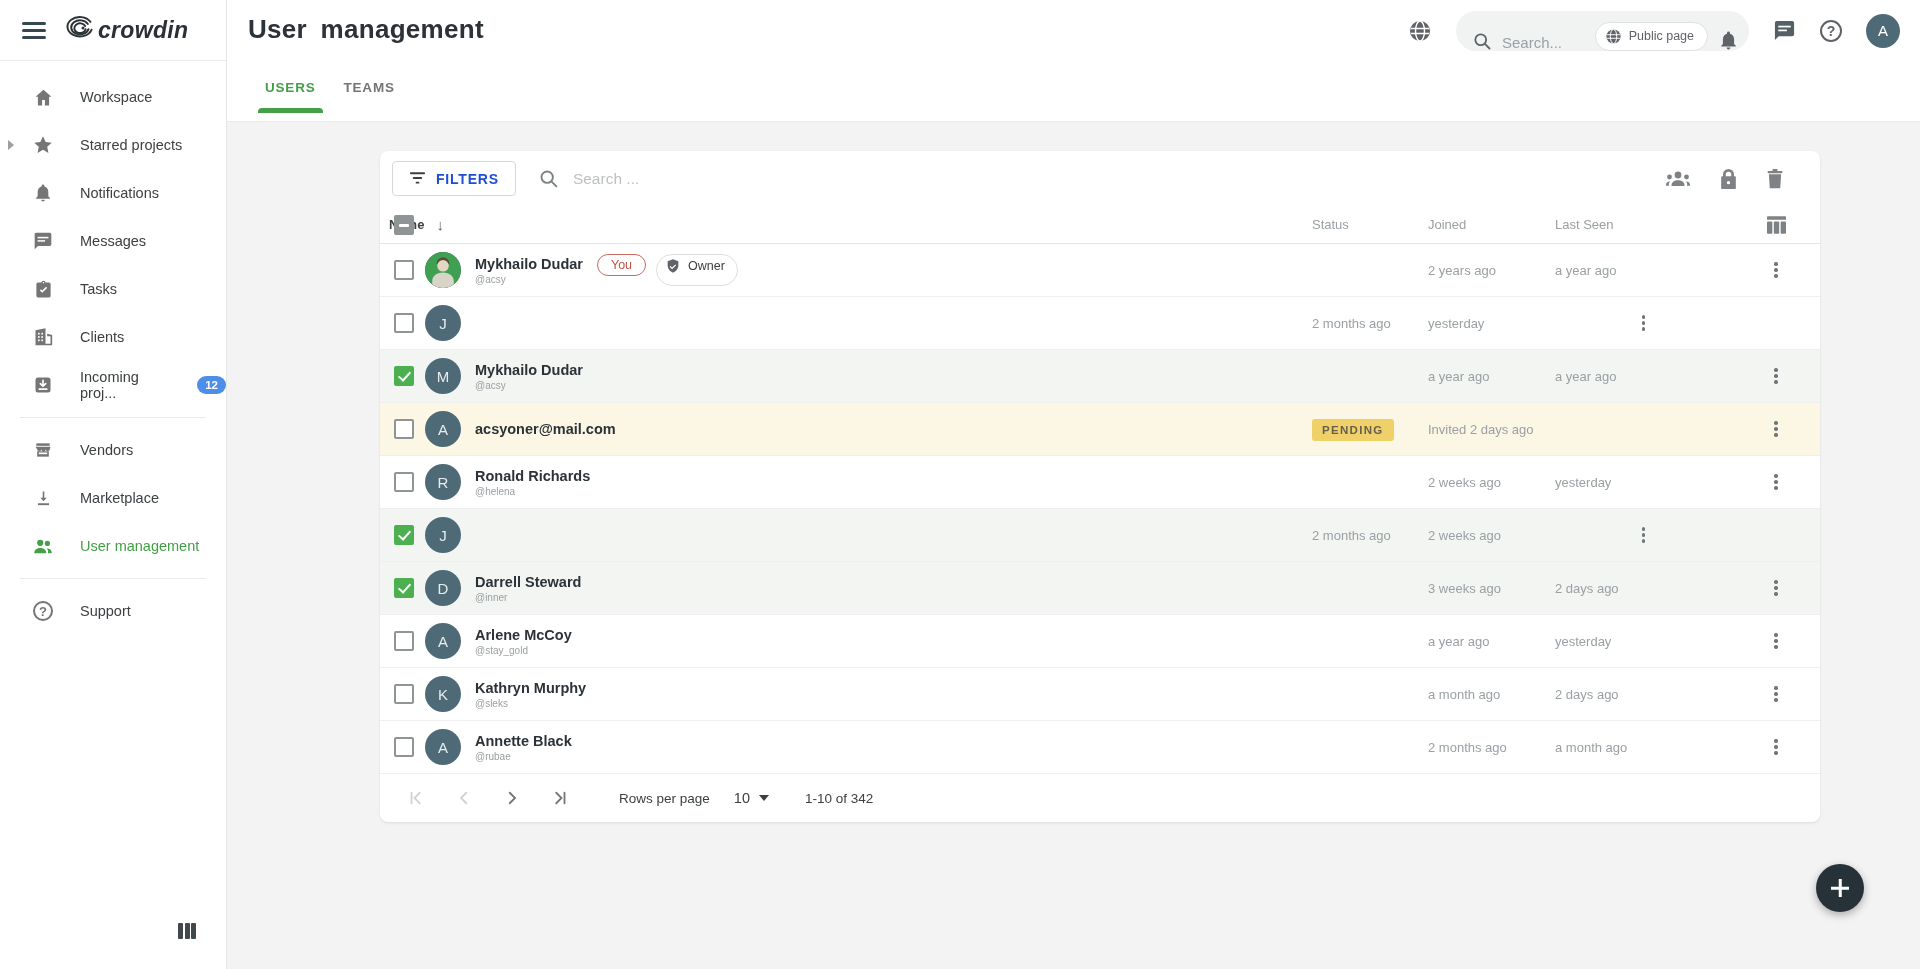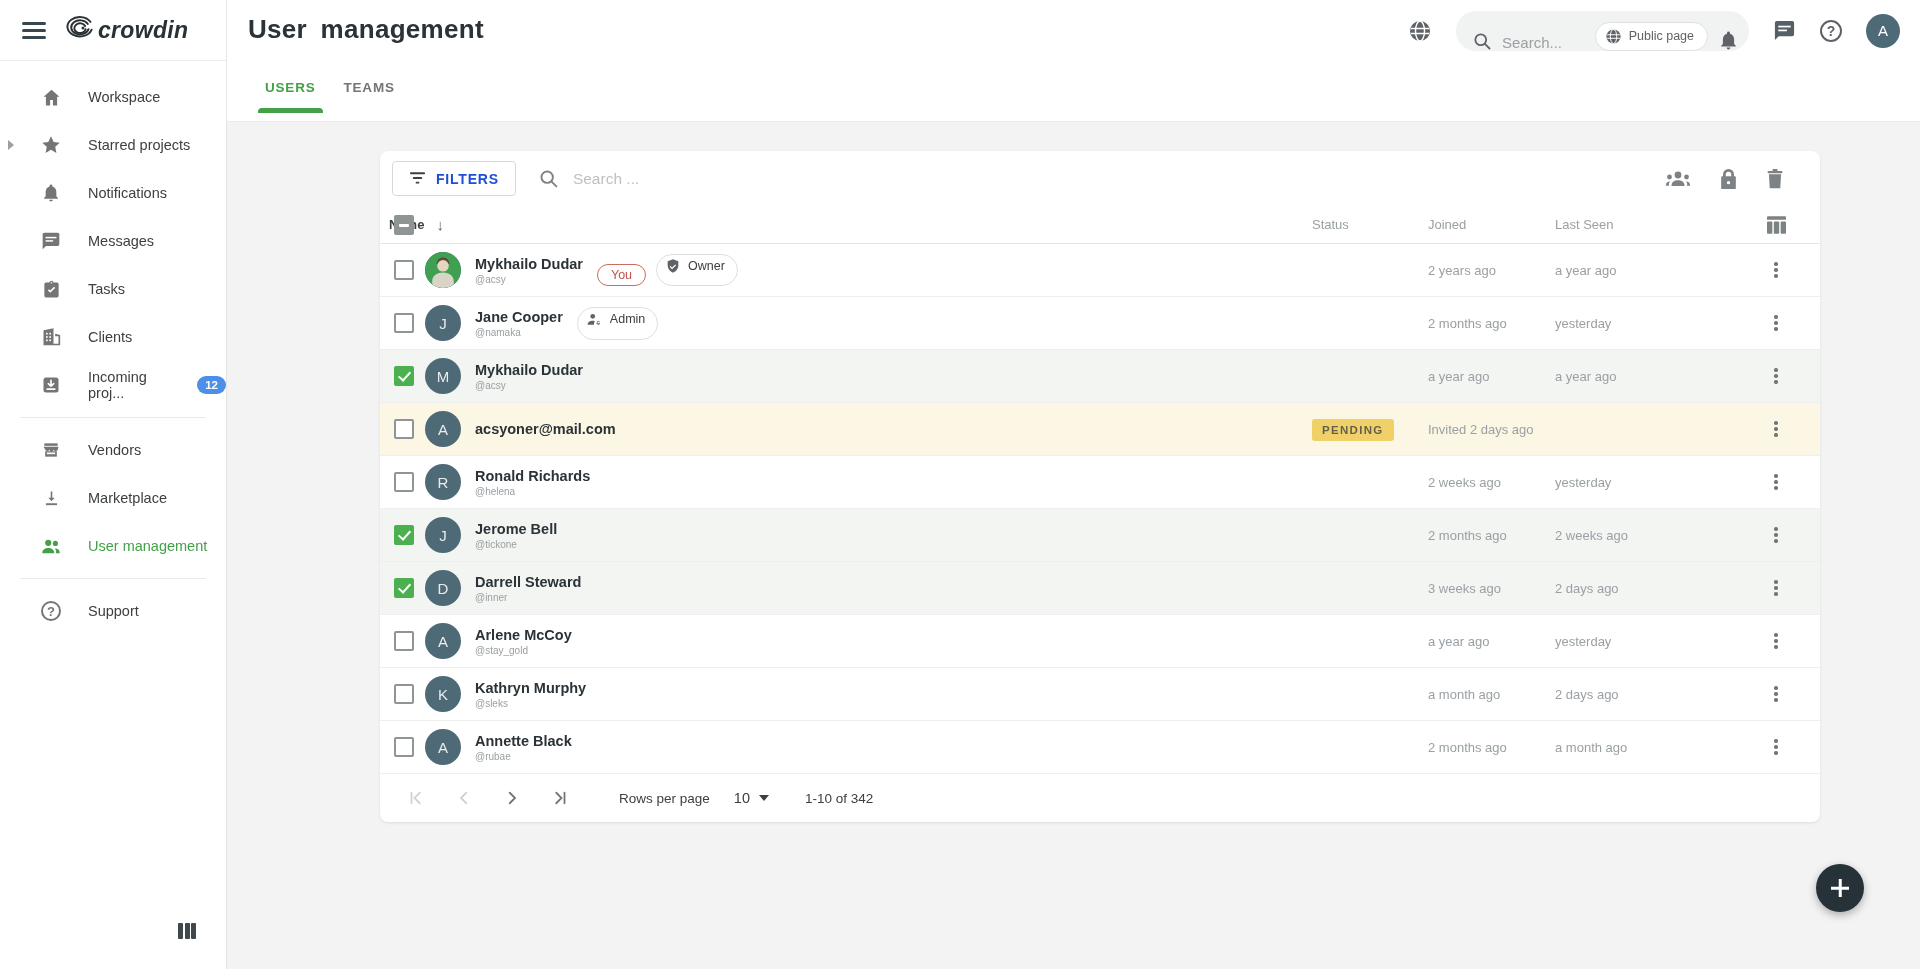--- a/index.html
+++ b/index.html
@@ -8,21 +8,21 @@
   .app { display:flex; width:100%; height:100%; }
 
   
   aside { width:227px; background:#fff; border-right:1px solid #e6e6e6; position:relative; flex:none; }
   .logo-row { height:61px; display:flex; align-items:center; padding-left:22px; gap:18px; border-bottom:1px solid #ececec; }
   .hamburger { width:24px; height:17px; display:flex; flex-direction:column; justify-content:space-between; cursor:pointer; }
   .hamburger i { display:block; height:3px; background:#37474f; border-radius:2px; }
   .logo { display:flex; align-items:center; gap:4px; cursor:pointer; }
   .logo-text { font-size:23px; font-weight:700; font-style:italic; color:#2a3135; letter-spacing:.3px; }
   nav { padding-top:12px; }
-  .nav-item { position:relative; height:48px; display:flex; align-items:center; gap:26px; padding-left:40px; cursor:pointer; }
+  .nav-item { position:relative; height:48px; display:flex; align-items:center; gap:26px; padding-left:32px; cursor:pointer; }
   .nav-item .nicon { width:22px; height:22px; flex:none; display:flex; align-items:center; justify-content:center; }
   .nav-item .nicon svg { fill:#757575; }
   .nav-item span.lbl { font-size:14.5px; color:#3c4043; }
   .nav-item.active span.lbl { color:var(--accent,#43a047); }
   .nav-item.active .nicon svg { fill:var(--accent,#43a047); }
   .nav-caret { position:absolute; left:8px; width:0; height:0; border-top:5px solid transparent; border-bottom:5px solid transparent; border-left:6px solid #9e9e9e; }
   .nav-badge { margin-left:2px; background:var(--badge-blue,#4d8fe8); color:#fff; font-size:11.5px; font-weight:700; border-radius:10px; padding:3px 8px; }
   .nav-divider { height:1px; background:#e9e9e9; margin:8px 20px 8px 20px; }
   .q-circle { width:20px; height:20px; border:2px solid #757575; border-radius:50%; color:#757575; font-size:13px; font-weight:700; display:flex; align-items:center; justify-content:center; }
   .sb-bottom { position:absolute; left:178px; bottom:30px; display:flex; gap:1.5px; cursor:pointer; }
@@ -68,21 +68,21 @@
   .checkbox { width:20px; height:20px; border:2px solid #8f9595; border-radius:2px; background:#fff; display:block; position:relative; cursor:pointer; }
   .checkbox.checked { background:var(--check-green,#4caf50); border-color:var(--check-green,#4caf50); }
   .checkbox.checked::after { content:""; position:absolute; left:5px; top:1px; width:5px; height:10px; border-right:2.5px solid #fff; border-bottom:2.5px solid #fff; transform:rotate(42deg); }
   .checkbox.indeterminate { background:#8f9595; border-color:#8f9595; }
   .checkbox.indeterminate::after { content:""; position:absolute; left:3px; right:3px; top:7px; height:3px; background:#fff; border-radius:1px; }
   .avatar { width:36px; height:36px; border-radius:50%; background:var(--avatar-slate,#4e6a77); color:#e8ecee; font-size:15px; display:flex; align-items:center; justify-content:center; overflow:hidden; }
   .c-name { display:flex; align-items:center; gap:14px; min-width:0; }
   .name-stack { display:flex; flex-direction:column; justify-content:center; gap:2px; }
   .uname { font-size:14.5px; font-weight:700; color:#2b3338; }
   .handle { font-size:10px; color:#9aa0a3; }
-  .badges { display:flex; align-items:flex-end; gap:10px; }
+  .badges { display:flex; align-items:flex-start; gap:10px; }
   .badge { display:inline-flex; align-items:center; gap:7px; border-radius:999px; font-size:12.5px; white-space:nowrap; }
   .badge.you { border:1px solid #cb6a5e; color:#c0564a; padding:3px 13px; }
   .badge.owner, .badge.admin { border:1px solid #dddfdf; color:#3c4043; padding:3px 12px 11px 8px; }
   .bicon { display:flex; align-items:center; }
   .status-badge:empty { display:none; }
   .status-badge { background:var(--pending-yellow,#f0d169); color:#665f4e; font-size:11.5px; font-weight:700; letter-spacing:1.3px; padding:5px 10px; border-radius:3px; }
   .c-joined, .c-seen { font-size:13px; color:#9aa0a3; }
   .c-menu { display:flex; justify-content:center; }
   .kebab { display:flex; flex-direction:column; gap:2.5px; padding:4px; cursor:pointer; }
   .kebab i { width:3.5px; height:3.5px; border-radius:50%; background:#6f7578; }
@@ -424,39 +424,20 @@
               </div>
   </div>
 
   <div class="row">
     <div class="cell c-check">
                 <span class="checkbox"></span>
               </div>
     <div class="cell c-avatar">
                 <span class="avatar">J</span>
               </div>
-    <div class="cell c-name">
-      <div class="name-stack">
-        <span class="uname">Jane Cooper</span>
-        <span class="handle">@namaka</span>
-      </div>
-      <span class="badges">
-                  <span class="badge admin">
-                    <span class="bicon">
-                      <svg viewBox="0 0 24 24" width="17" height="17" fill="#5f6368">
-                        <circle cx="9.5" cy="7.5" r="3.3"></circle>
-                        <path d="M2.3 19.3c0-3.3 3.3-5.4 7.2-5.4 1.1 0 2.1.2 3 .5a6.1 6.1 0 0 0-1.2 4.9z"></path>
-                        <path d="M17.3 12.8l.3 1.3 1.3.3.9-1 1.1 1.1-.9.9.3 1.3 1.3.3-.4 1.5-1.3-.1-.7 1.1-1.4-.3-.3-1.3-1.3-.3.1-1.5 1-.7z" transform="translate(-.6 1.2) scale(.95)"></path>
-                        <circle cx="17.4" cy="16.6" r="1.2" fill="#fff"></circle>
-                      </svg>
-                    </span>
-                    <span>Admin</span>
-                  </span>
-                </span>
-    </div>
     <div class="cell c-status"></div>
     <div class="cell c-joined">2 months ago</div>
     <div class="cell c-seen">yesterday</div>
     <div class="cell c-menu">
                 <span class="kebab">
                   <i></i>
                   <i></i>
                   <i></i>
                 </span>
               </div>
@@ -540,27 +521,20 @@
               </div>
   </div>
 
   <div class="row selected">
     <div class="cell c-check">
                 <span class="checkbox checked"></span>
               </div>
     <div class="cell c-avatar">
                 <span class="avatar">J</span>
               </div>
-    <div class="cell c-name">
-      <div class="name-stack">
-        <span class="uname">Jerome Bell</span>
-        <span class="handle">@tickone</span>
-      </div>
-      <span class="badges"></span>
-    </div>
     <div class="cell c-status"></div>
     <div class="cell c-joined">2 months ago</div>
     <div class="cell c-seen">2 weeks ago</div>
     <div class="cell c-menu">
                 <span class="kebab">
                   <i></i>
                   <i></i>
                   <i></i>
                 </span>
               </div>

